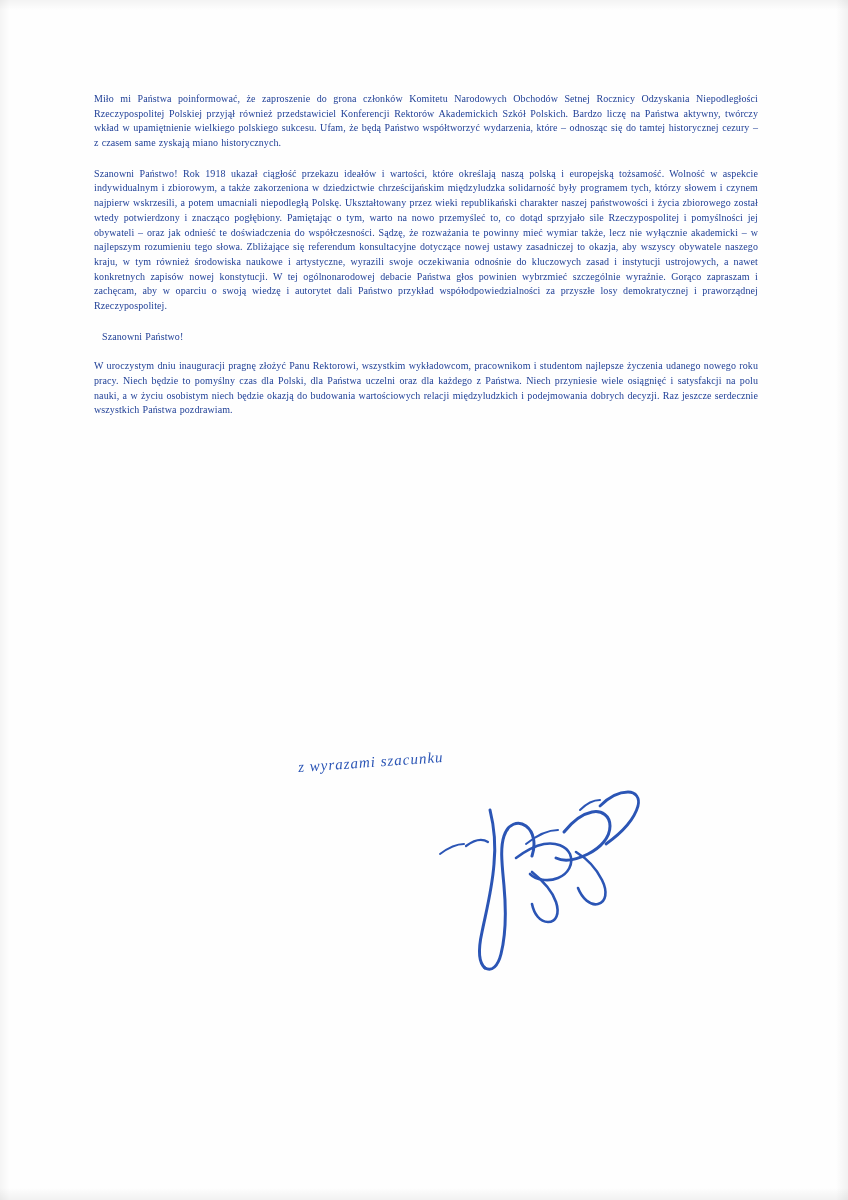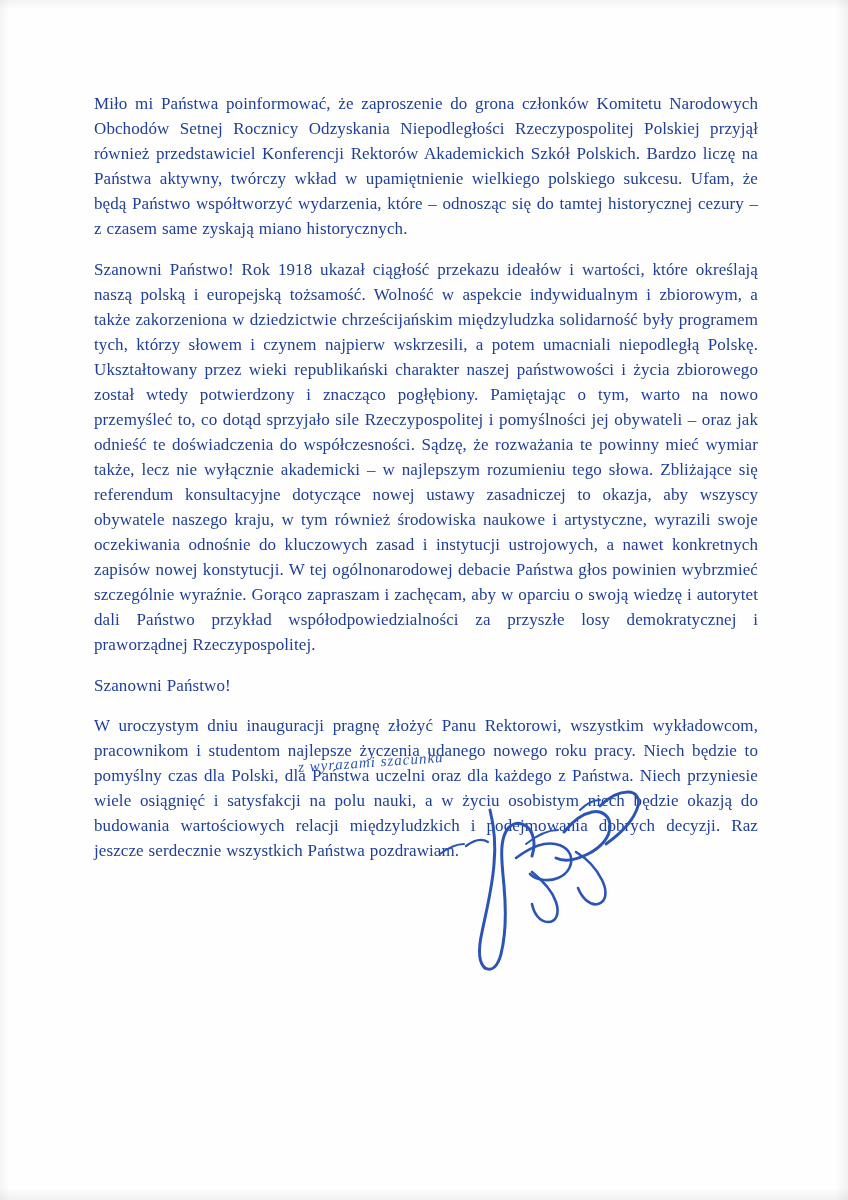--- a/index.html
+++ b/index.html
@@ -21,33 +21,34 @@
     background: #fefefe;
   }
   .letter-body {
     position: absolute;
     left: 94px;
     top: 92px;
     width: 664px;
   }
   .para {
     margin: 0 0 14px 0;
-    font-size: 17px;
+    font-size: 10px;
     line-height: 1.47;
     text-align: justify;
     text-justify: inter-word;
     color: #1f3f96;
     letter-spacing: 0.1px;
     word-spacing: 0.5px;
   }
   .para.tight {
     margin-bottom: 16px;
   }
   .para.salutation {
     margin-bottom: 15px;
+    margin-left: 8px;
   }
   .signature-area {
     position: absolute;
     left: 280px;
     top: 740px;
     width: 420px;
     height: 250px;
   }
   .sig-text {
     position: absolute;

